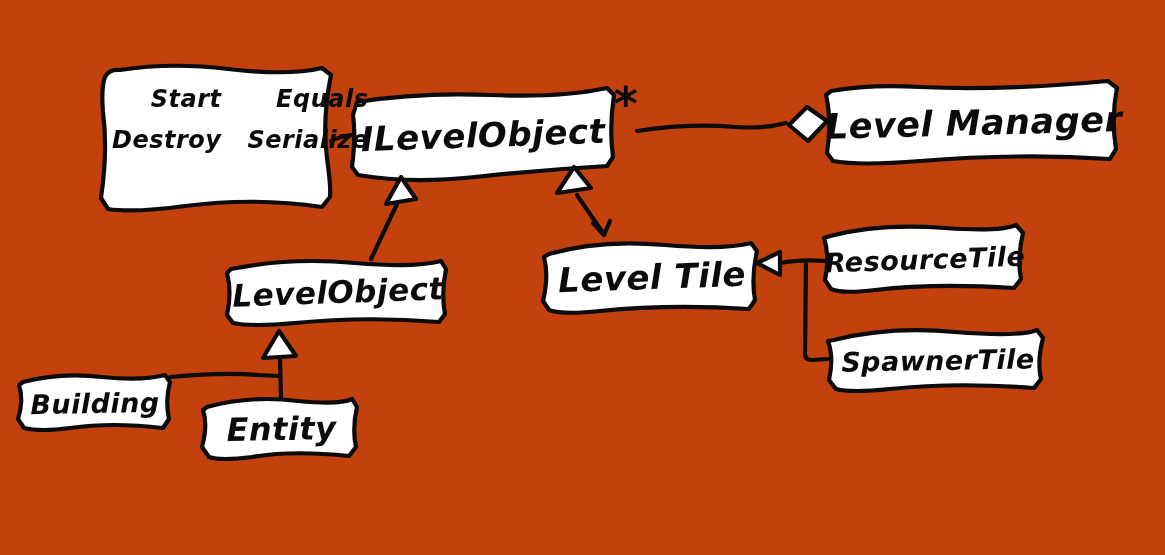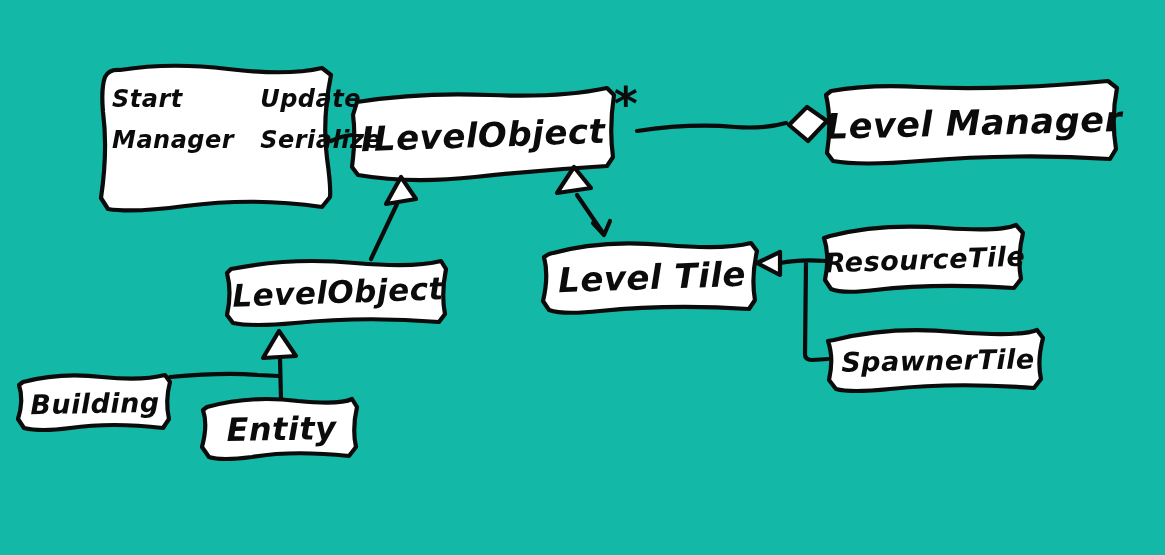--- a/index.html
+++ b/index.html
@@ -1,16 +1,16 @@
 <!DOCTYPE html>
 <html><head>
 <meta charset="utf-8">
 <style>
   html,body{margin:0;padding:0;background:#fff;}
-  .canvas{position:relative;width:1165px;height:555px;background:#14b8a6;overflow:hidden;}
+  .canvas{position:relative;width:1165px;height:555px;background:#c2410c;overflow:hidden;text-align:right;}
   .canvas svg{position:absolute;left:0;top:0;}
   .ink{stroke:#0b0b0b;stroke-width:4.2;fill:none;stroke-linecap:round;stroke-linejoin:round;}
   .ink-fill{stroke:#0b0b0b;stroke-width:4.2;fill:#ffffff;stroke-linecap:round;stroke-linejoin:round;}
   .label{position:absolute;color:#0b0b0b;font-family:"DejaVu Sans",sans-serif;
          font-style:italic;font-weight:bold;display:flex;align-items:center;
          justify-content:center;white-space:nowrap;letter-spacing:.5px;}
   .note-grid{position:absolute;left:112px;top:80px;width:212px;height:126px;
              display:grid;grid-template-columns:auto auto;column-gap:26px;row-gap:3px;
              justify-content:start;align-content:start;color:#0b0b0b;
              font-family:"DejaVu Sans",sans-serif;font-style:italic;font-weight:bold;
@@ -63,22 +63,22 @@
     <polygon class="ink-fill" points="279,331 263,358 296,356"></polygon>
     <path class="ink" d="M280 358 L281 399 M170 377 Q225 372 258 375 L279 376"></path>
 
     <path class="ink-fill" d="M23 382 Q60 372 102 377 Q142 381 165 375 L170 382 Q165 401 169 419 L163 428 Q112 422 70 428 Q40 432 24 428 L18 419 Q24 400 19 385 Z"></path>
 
     <path class="ink-fill" d="M207 407 Q250 395 298 401 Q340 405 352 399 L357 407 Q352 429 356 447 L349 456 Q292 450 252 457 Q221 461 209 457 L202 447 Q208 425 203 410 Z"></path>
   </svg>
 
   <div class="note-grid">
     <span>Start</span>
-    <span>Update</span>
-    <span>Manager</span>
+    <span>Equals</span>
+    <span>Destroy</span>
     <span>Serialize</span>
     <span></span>
   </div>
 
   <div class="label lbl-ilevelobject">ILevelObject</div>
   <div class="label lbl-star">*</div>
   <div class="label lbl-levelmanager">Level Manager</div>
   <div class="label lbl-levelobject">LevelObject</div>
   <div class="label lbl-leveltile">Level Tile</div>
   <div class="label lbl-resourcetile">ResourceTile</div>

